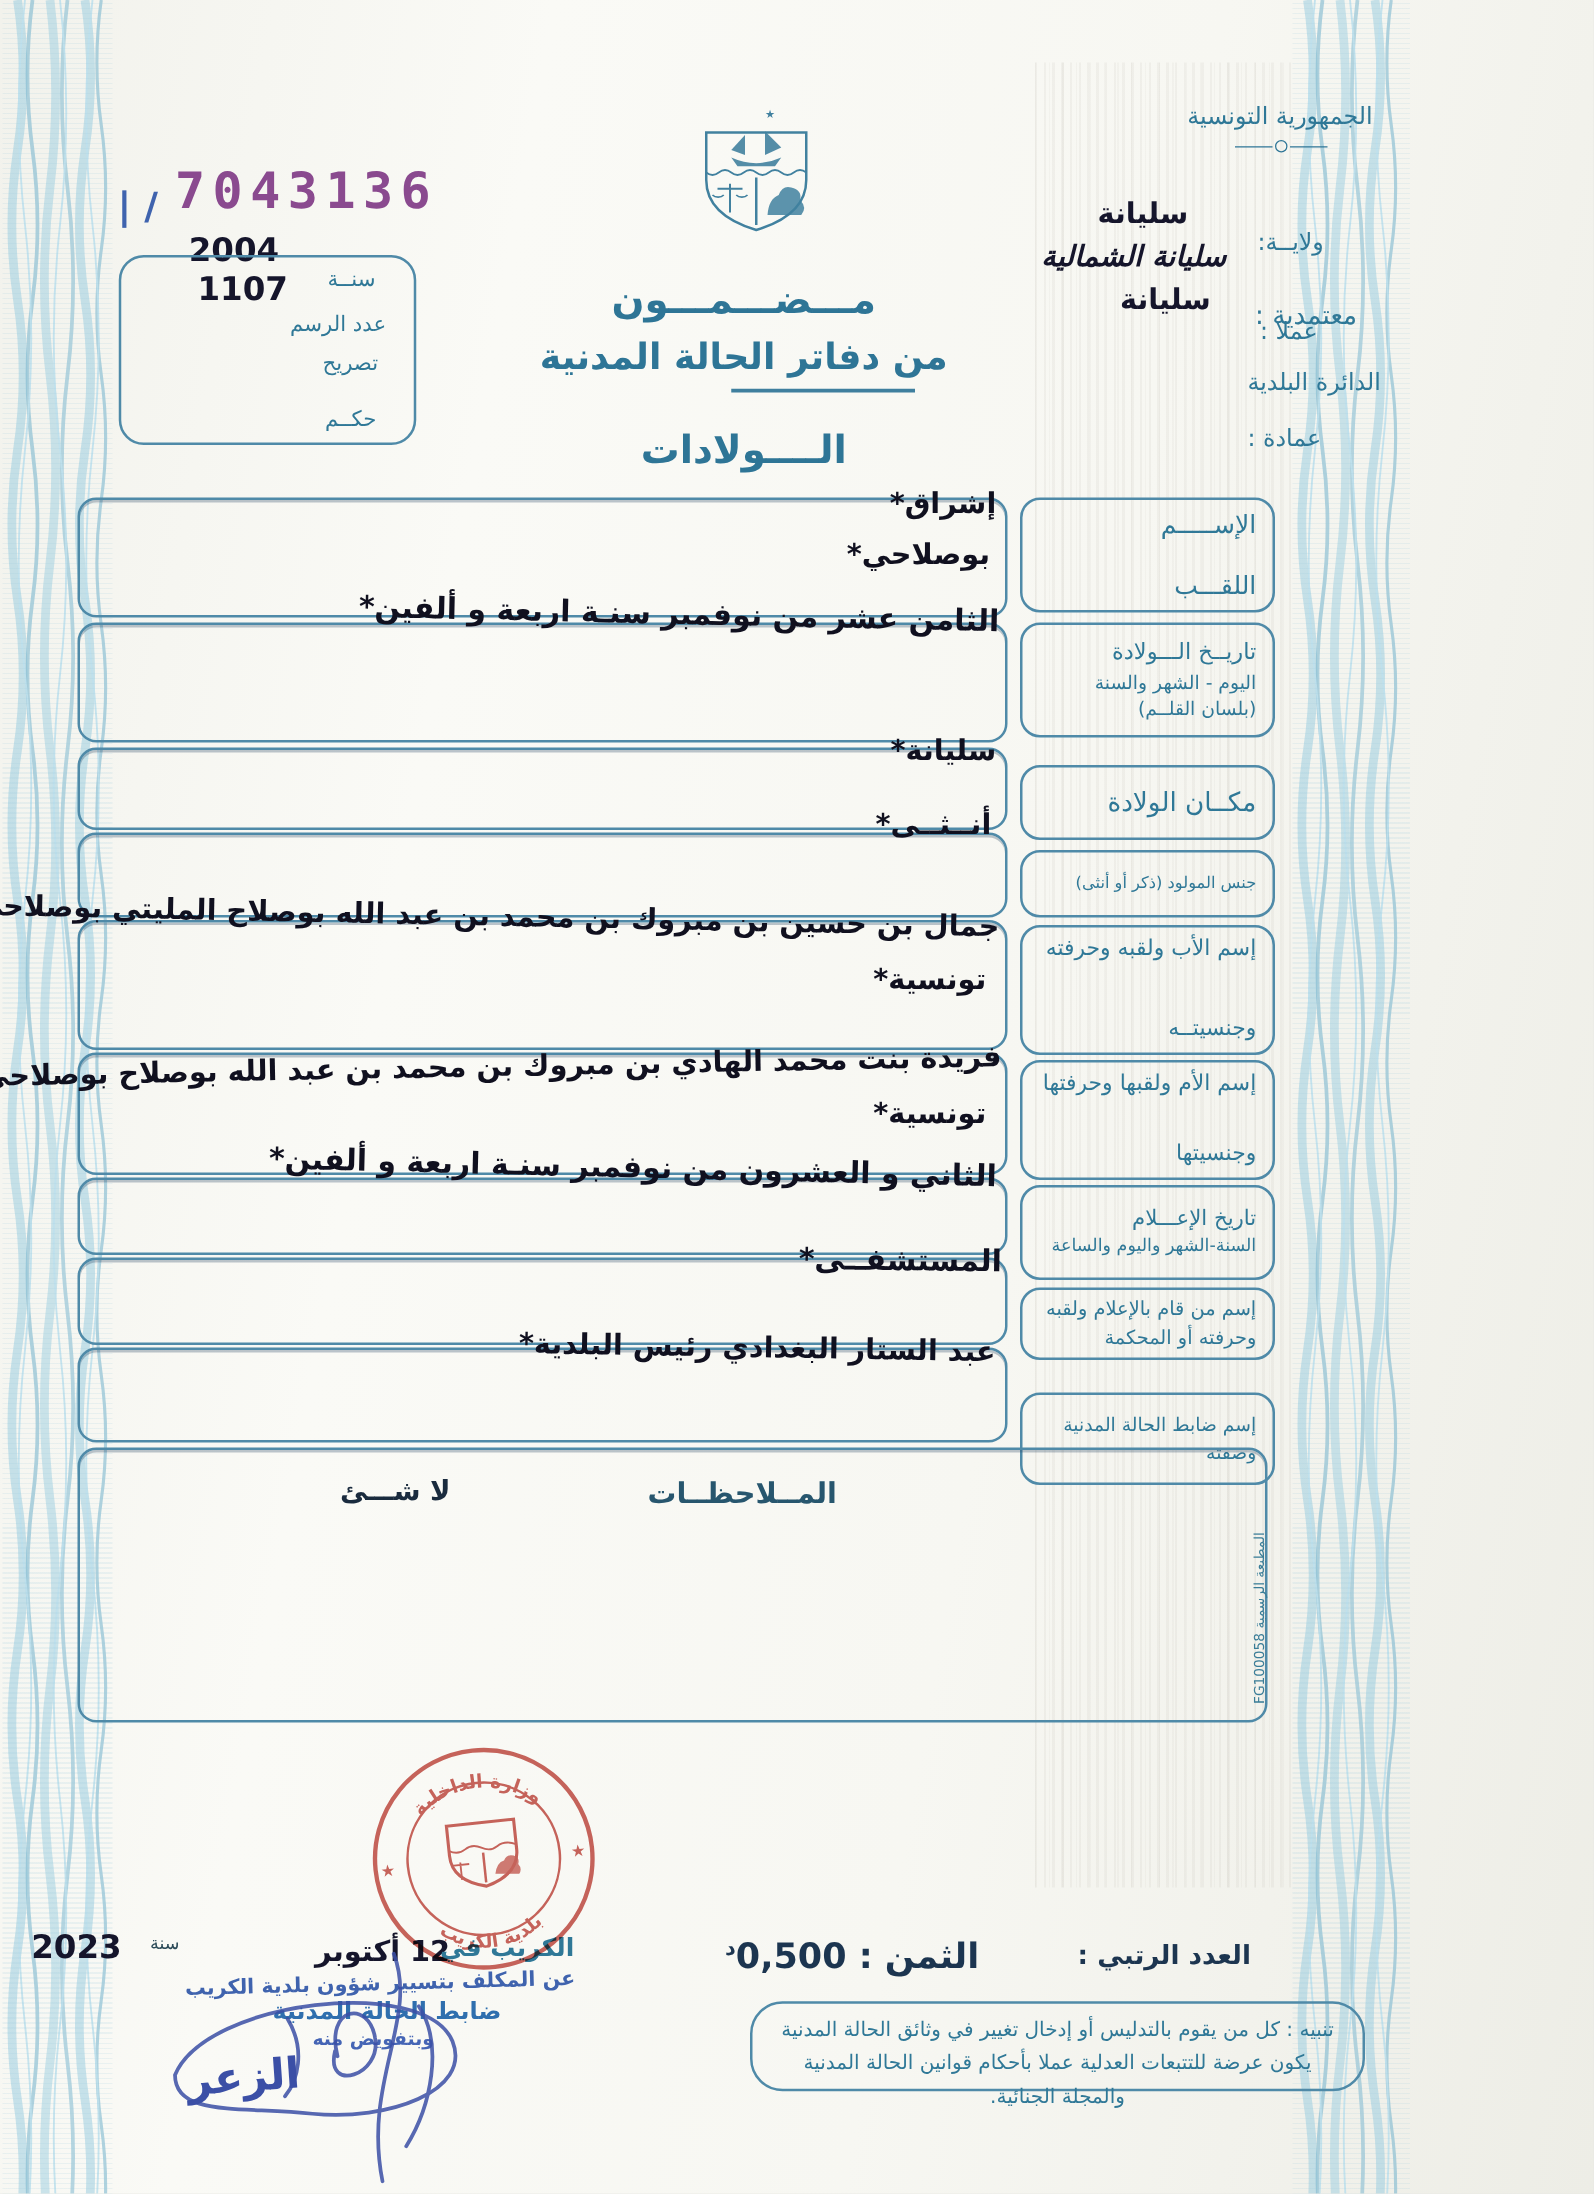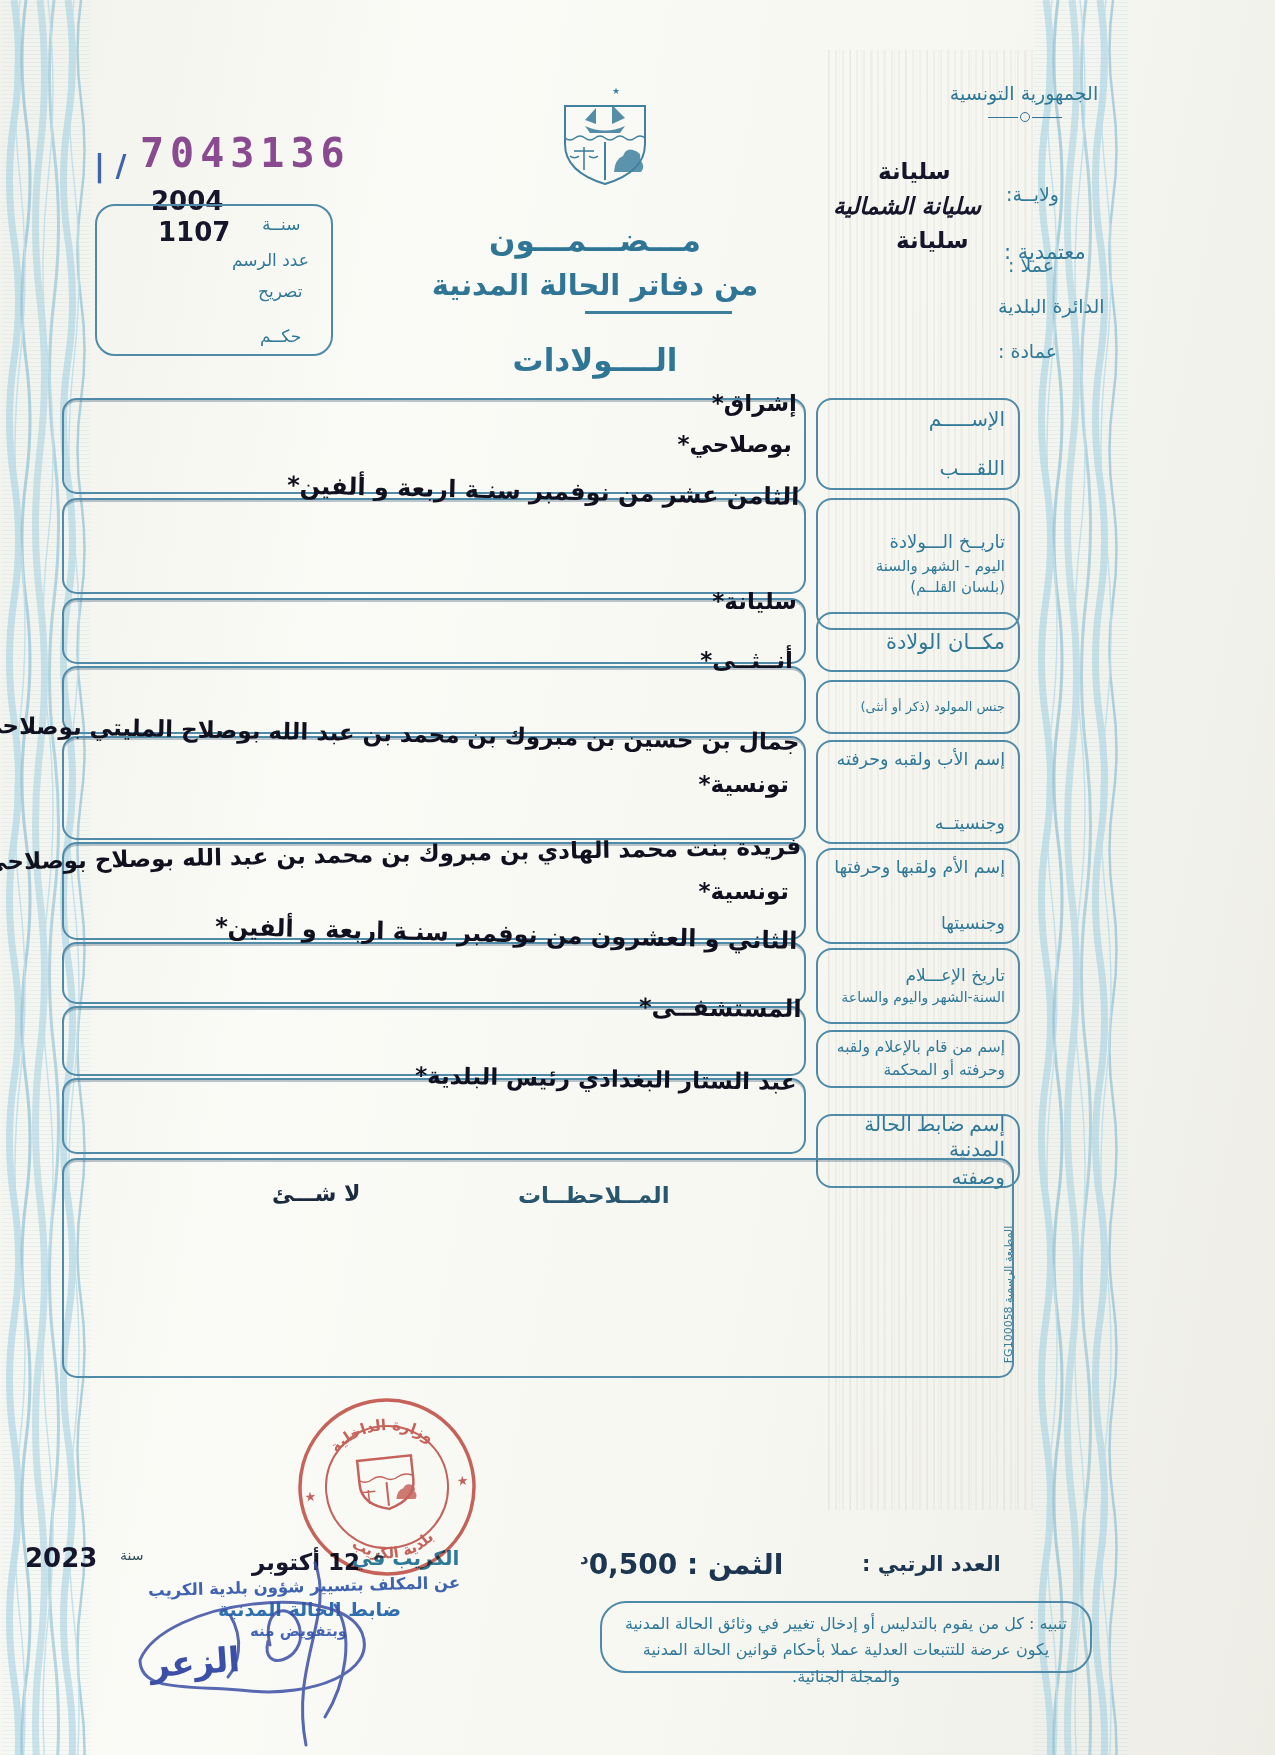--- a/index.html
+++ b/index.html
@@ -126,21 +126,21 @@
   <div class="vbox" style="top:398px;height:92px;"></div>
   <span class="val" style="top:390px;right:478px;font-size:23px;">إشراق*</span>
   <span class="val" style="top:431px;right:483px;font-size:23px;">بوصلاحي*</span>
   <div class="lbox sb" style="top:398px;height:92px;font-size:20px;">
     <span>الإســـــم</span>
     <span>اللقـــب</span>
   </div>
 
   <div class="vbox" style="top:498px;height:92px;"></div>
   <span class="val" style="top:483px;right:476px;font-size:24px;transform:rotate(1.3deg);transform-origin:100% 50%;">الثامن عشر من نوفمبر سنـة اربعة و ألفين*</span>
-  <div class="lbox" style="top:498px;height:132px;">
+  <div class="lbox" style="top:498px;height:92px;">
     <span style="font-size:18px;">تاريــخ الـــولادة</span>
     <span style="font-size:15px;">اليوم - الشهر والسنة</span>
     <span style="font-size:15px;">(بلسان القلــم)</span>
   </div>
 
   <div class="vbox" style="top:598px;height:62px;"></div>
   <span class="val" style="top:588px;right:478px;font-size:23px;">سليانة*</span>
   <div class="lbox" style="top:612px;height:60px;font-size:21px;">
     <span>مكــان الولادة</span>
   </div>
@@ -176,21 +176,21 @@
 
   <div class="vbox" style="top:1006px;height:66px;"></div>
   <span class="val" style="top:995px;right:474px;font-size:24px;transform:rotate(0.6deg);transform-origin:100% 50%;">المستشفــى*</span>
   <div class="lbox" style="top:1030px;height:58px;font-size:15.5px;">
     <span>إسم من قام بالإعلام ولقبه</span>
     <span>وحرفته أو المحكمة</span>
   </div>
 
   <div class="vbox" style="top:1078px;height:72px;"></div>
   <span class="val" style="top:1069px;right:478px;font-size:23px;transform:rotate(1deg);transform-origin:100% 50%;">عبد الستار البغدادي رئيس البلدية*</span>
-  <div class="lbox" style="top:1114px;height:74px;font-size:20px;font-family:Liberation Serif, serif;">
+  <div class="lbox" style="top:1114px;height:74px;font-size:15px;">
     <span>إسم ضابط الحالة المدنية</span>
     <span>وصفته</span>
   </div>
 
   <div class="vbox" style="top:1158px;height:216px;width:948px;"></div>
   <span class="abs ar" style="left:518px;top:1182px;font-size:23px;font-weight:bold;color:#27566e;">المــلاحظــات</span>
   <span class="abs ar" style="left:272px;top:1181px;font-size:22px;font-weight:bold;color:#1a2b3e;">لا شـــئ</span>
 
   <div class="vprint">المطبعة الرسمية FG100058</div>
 

